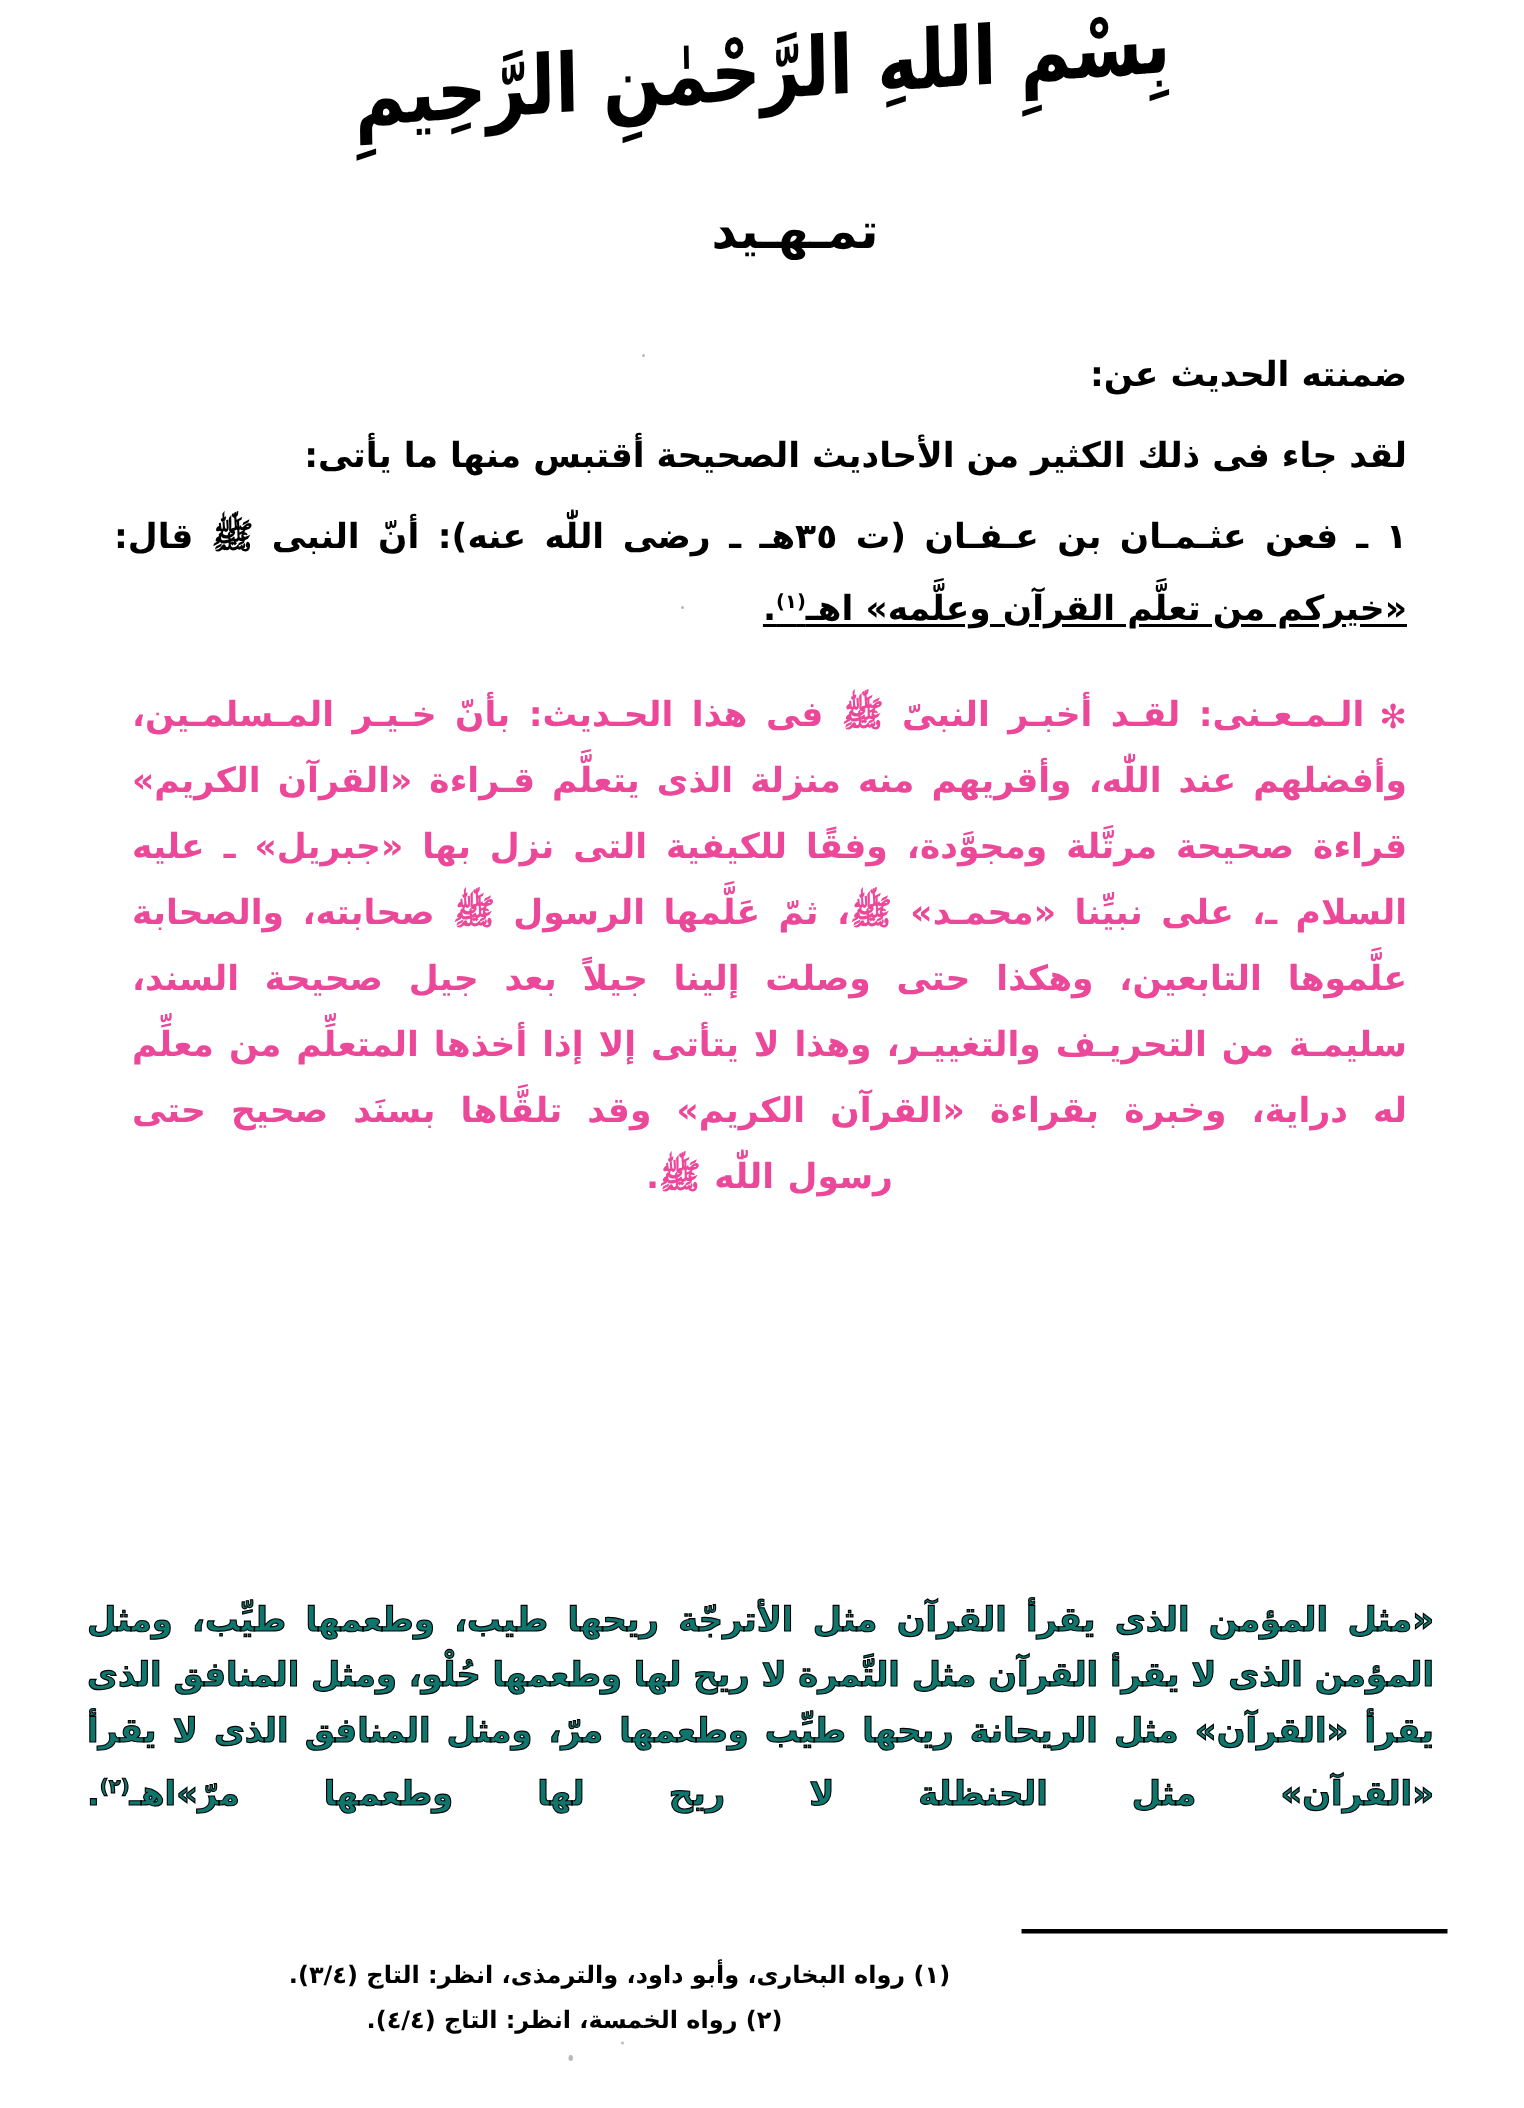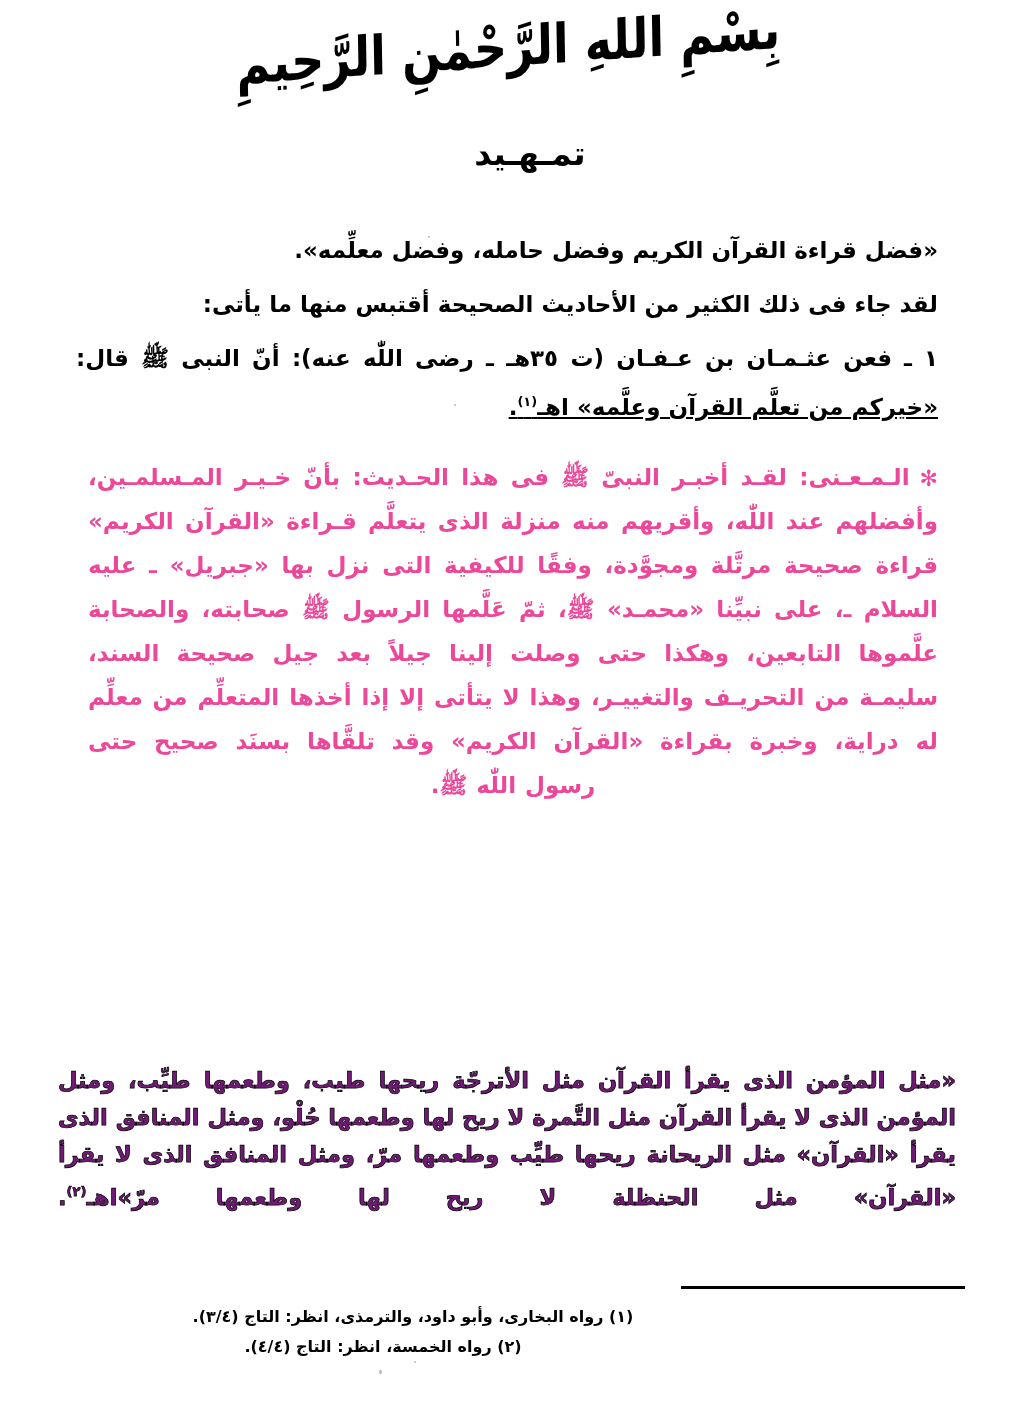--- a/index.html
+++ b/index.html
@@ -131,21 +131,21 @@
   }
 
   
   .hadith-block {
     position: absolute;
     right: 60px;
     left: 58px;
     font-size: 22.5px;
     line-height: 37px;
     font-weight: 700;
-    color: #701a75;
+    color: #0f766e;
     text-align: justify;
     text-align-last: justify;
     letter-spacing: 0px;
     -webkit-text-stroke: 0.75px #000;
   }
 
   
   .fn-rule {
     position: absolute;
     top: 1286px;
@@ -191,21 +191,21 @@
 <div class="page">
 
   <div class="basmala-wrap">
     <div class="basmala">بِسْمِ اللهِ الرَّحْمٰنِ الرَّحِيمِ</div>
   </div>
 
   <div class="chapter-title">تمـهـيد</div>
 
   <div class="body-col">
 
-    <div class="ln intro-2">«فضل قراءة القرآن الكريم وفضل حامله، وفضل معلِّمه».</div>
+    <div class="ln intro-1">ضمنته الحديث عن:</div>
 
     <div class="gap-sm"></div>
 
     <div class="ln">لقد جاء فى ذلك الكثير من الأحاديث الصحيحة أقتبس منها ما يأتى:</div>
 
     <div class="gap-sm"></div>
 
     <div class="narration-line">
       <span class="num">١</span><span class="num">ـ</span><span>فعن عثـمـان بن عـفـان (ت ٣٥هـ ـ رضى اللّٰه عنه): أنّ النبى ﷺ قال:</span>
     </div>

